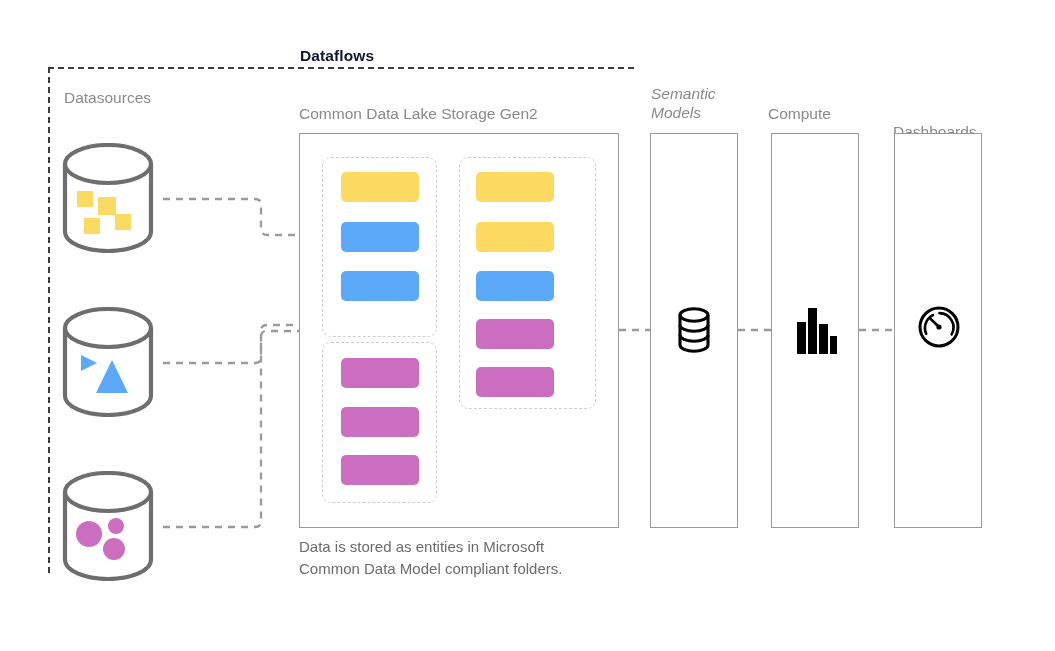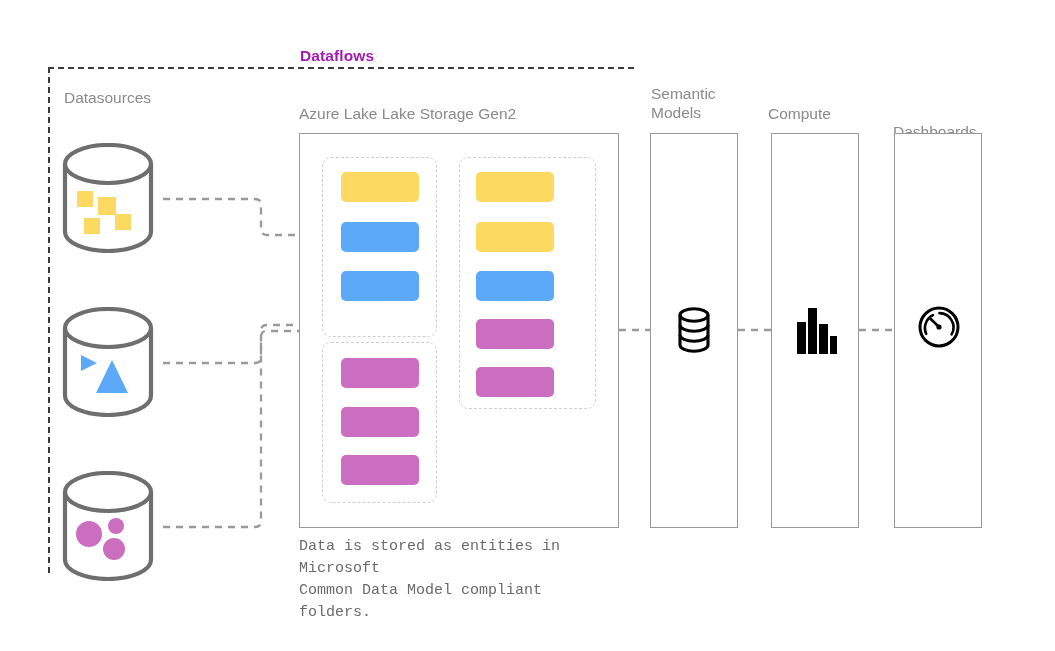--- a/index.html
+++ b/index.html
@@ -19,44 +19,43 @@
     background: #ffffff;
     overflow: hidden;
   }
   .abs { position: absolute; }
 
   
   .title-dataflows {
     left: 300px; top: 47px;
     font-size: 15.5px;
     font-weight: bold;
-    color: #a21caf;
+    color: #0f172a;
     letter-spacing: .1px;
     white-space: nowrap;
   }
   .col-label {
     font-size: 15.5px;
     color: #8a8a8a;
     white-space: nowrap;
     line-height: 19px;
   }
   .lbl-datasources { left: 64px; top: 88px; }
   .lbl-adls        { left: 299px; top: 104px; }
-  .lbl-semantic    { left: 651px; top: 84px; }
+  .lbl-semantic    { left: 651px; top: 84px; font-style: italic; }
   .lbl-reports     { left: 768px; top: 104px; }
   .lbl-dashboards  { left: 893px; top: 104px; margin-top: 18px; }
 
   .caption {
     left: 299px; top: 536px;
     width: 320px;
     font-size: 15px;
     color: #6b6b6b;
     line-height: 22px;
     white-space: pre-line;
-    font-family: Liberation Mono, monospace;
   }
 
   
   .dataflows-border {
     left: 48px; top: 67px;
     width: 586px; height: 506px;
     border-top: 2px dashed #3b3b3b;
     border-left: 2px dashed #3b3b3b;
     box-sizing: border-box;
     background: transparent;
@@ -124,21 +123,21 @@
 </style>
 </head>
 <body>
 
 <div id="canvas">
 
   <div class="abs dataflows-border"></div>
 
   <div class="abs title-dataflows">Dataflows</div>
   <div class="abs col-label lbl-datasources">Datasources</div>
-  <div class="abs col-label lbl-adls">Azure Lake Lake Storage Gen2</div>
+  <div class="abs col-label lbl-adls">Common Data Lake Storage Gen2</div>
   <div class="abs col-label lbl-semantic" style="white-space:pre-line;">Semantic
 Models</div>
   <div class="abs col-label lbl-reports">Compute</div>
   <div class="abs col-label lbl-dashboards">Dashboards</div>
 
   <svg class="abs" id="wires" viewBox="0 0 1055 651">
 
     <g stroke="#9A9A9A" stroke-width="2.3" fill="none" stroke-dasharray="7,6">
 
       <path d="M163 199 L255 199 Q261 199 261 205 L261 229 Q261 235 267 235 L299 235"></path>

